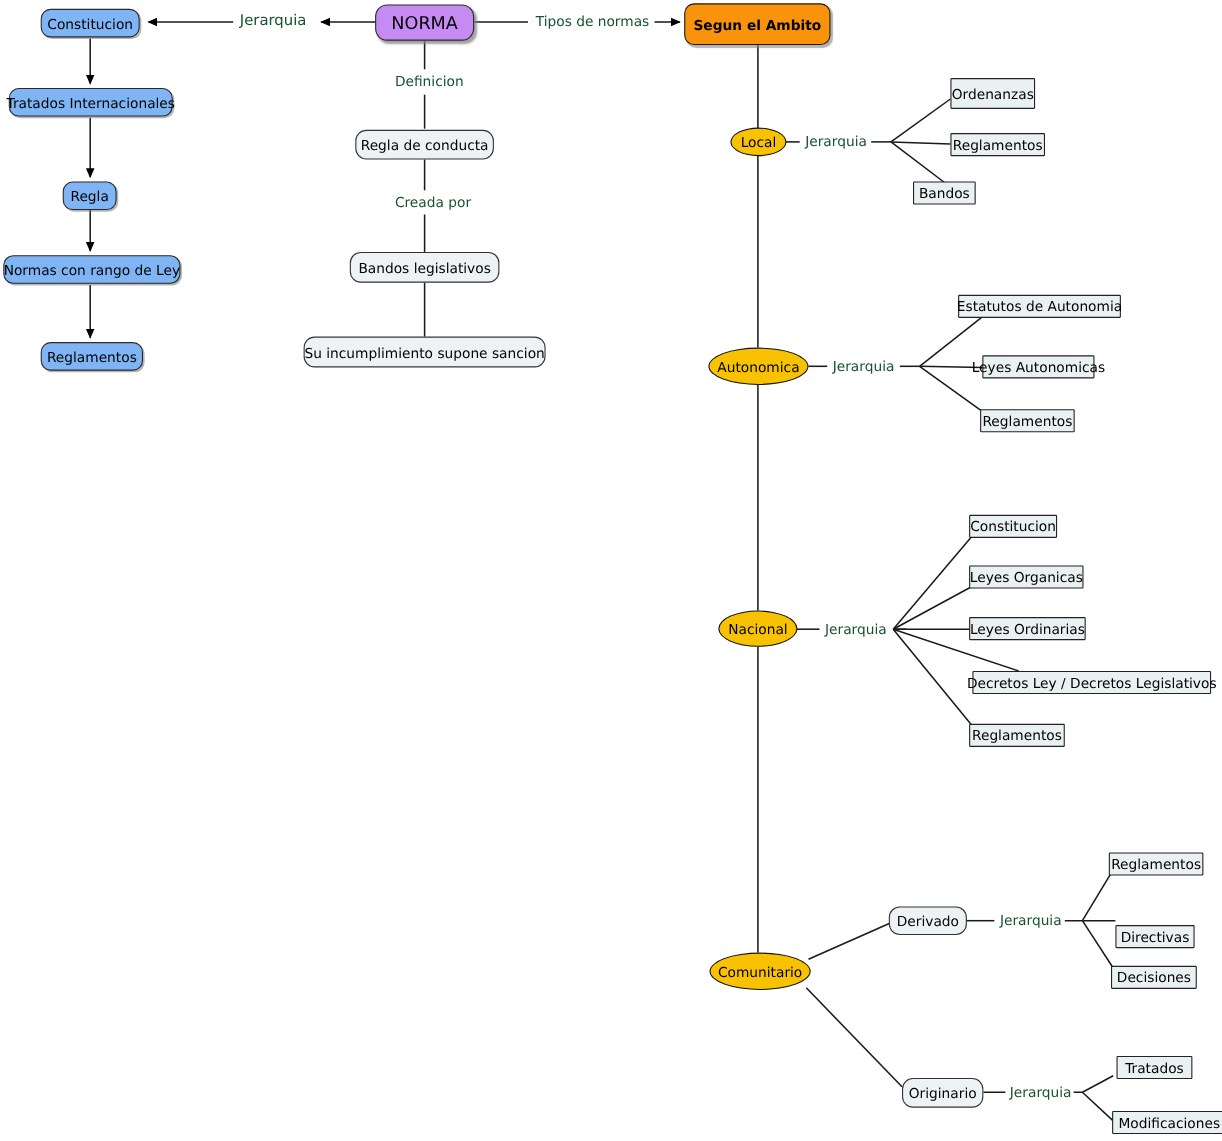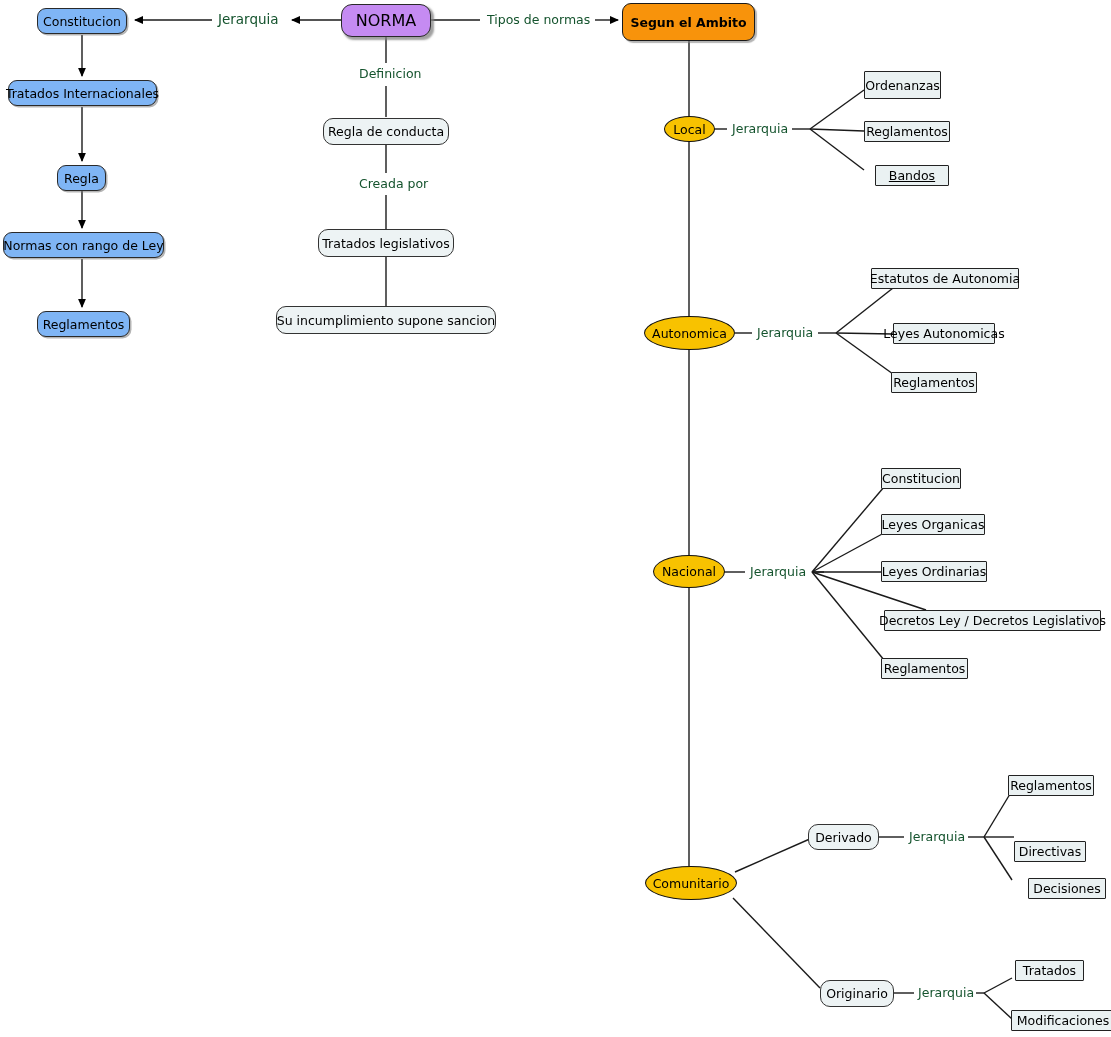--- a/index.html
+++ b/index.html
@@ -175,33 +175,33 @@
   <div class="node n-blue" style="left:57px; top:165px; width:49px; height:26px;">Regla</div>
 
   <div class="node n-blue" style="left:3px; top:232px; width:161px; height:26px;">Normas con rango de Ley</div>
 
   <div class="node n-blue" style="left:37px; top:311px; width:93px; height:26px;">Reglamentos</div>
 
   <div class="node n-purple" style="left:341px; top:4px; width:90px; height:33px;">NORMA</div>
 
   <div class="node n-pale-round" style="left:323px; top:118px; width:126px; height:27px;">Regla de conducta</div>
 
-  <div class="node n-pale-round" style="left:318px; top:229px; width:136px; height:28px;">Tratados legislativos</div>
+  <div class="node n-pale-round" style="left:318px; top:229px; width:136px; height:28px;">Bandos legislativos</div>
 
   <div class="node n-pale-round" style="left:276px; top:306px; width:220px; height:28px;">Su incumplimiento supone sancion</div>
 
   <div class="node n-orange" style="left:622px; top:3px; width:133px; height:38px;">Segun el Ambito</div>
 
   <div class="node n-ellipse" style="left:664px; top:116px; width:51px; height:26px;">Local</div>
 
   <div class="node n-pale-rect" style="left:864px; top:71px; width:77px; height:28px;">Ordenanzas</div>
 
   <div class="node n-pale-rect" style="left:864px; top:121px; width:86px; height:21px;">Reglamentos</div>
 
-  <div class="node n-pale-rect" style="left:875px; top:165px; width:74px; height:21px;text-decoration:underline;">Bandos</div>
+  <div class="node n-pale-rect" style="left:830px; top:165px; width:57px; height:21px;">Bandos</div>
 
   <div class="node n-ellipse" style="left:644px; top:316px; width:91px; height:34px;">Autonomica</div>
 
   <div class="node n-pale-rect" style="left:871px; top:268px; width:148px; height:21px;">Estatutos de Autonomia</div>
 
   <div class="node n-pale-rect" style="left:893px; top:323px; width:102px; height:21px;">Leyes Autonomicas</div>
 
   <div class="node n-pale-rect" style="left:891px; top:372px; width:86px; height:21px;">Reglamentos</div>
 
   <div class="node n-ellipse" style="left:653px; top:555px; width:72px; height:33px;">Nacional</div>
@@ -217,21 +217,21 @@
   <div class="node n-pale-rect" style="left:881px; top:658px; width:87px; height:21px;">Reglamentos</div>
 
   <div class="node n-ellipse" style="left:645px; top:866px; width:92px; height:34px;">Comunitario</div>
 
   <div class="node n-pale-round" style="left:808px; top:824px; width:71px; height:26px;">Derivado</div>
 
   <div class="node n-pale-rect" style="left:1008px; top:775px; width:86px; height:21px;">Reglamentos</div>
 
   <div class="node n-pale-rect" style="left:1014px; top:827px; width:72px; height:21px;margin-top:14px;">Directivas</div>
 
-  <div class="node n-pale-rect" style="left:1010px; top:878px; width:78px; height:21px;margin-left:18px;">Decisiones</div>
+  <div class="node n-pale-rect" style="left:1010px; top:878px; width:78px; height:21px;">Decisiones</div>
 
   <div class="node n-pale-round" style="left:820px; top:980px; width:74px; height:27px;">Originario</div>
 
   <div class="node n-pale-rect" style="left:1015px; top:960px; width:69px; height:21px;">Tratados</div>
 
   <div class="node n-pale-rect" style="left:1011px; top:1010px; width:104px; height:21px;">Modificaciones</div>
 
   <div class="edge-label big" style="left:216px; top:11px;">Jerarquia</div>
 
   <div class="edge-label" style="left:485px; top:12px;">Tipos de normas</div>

